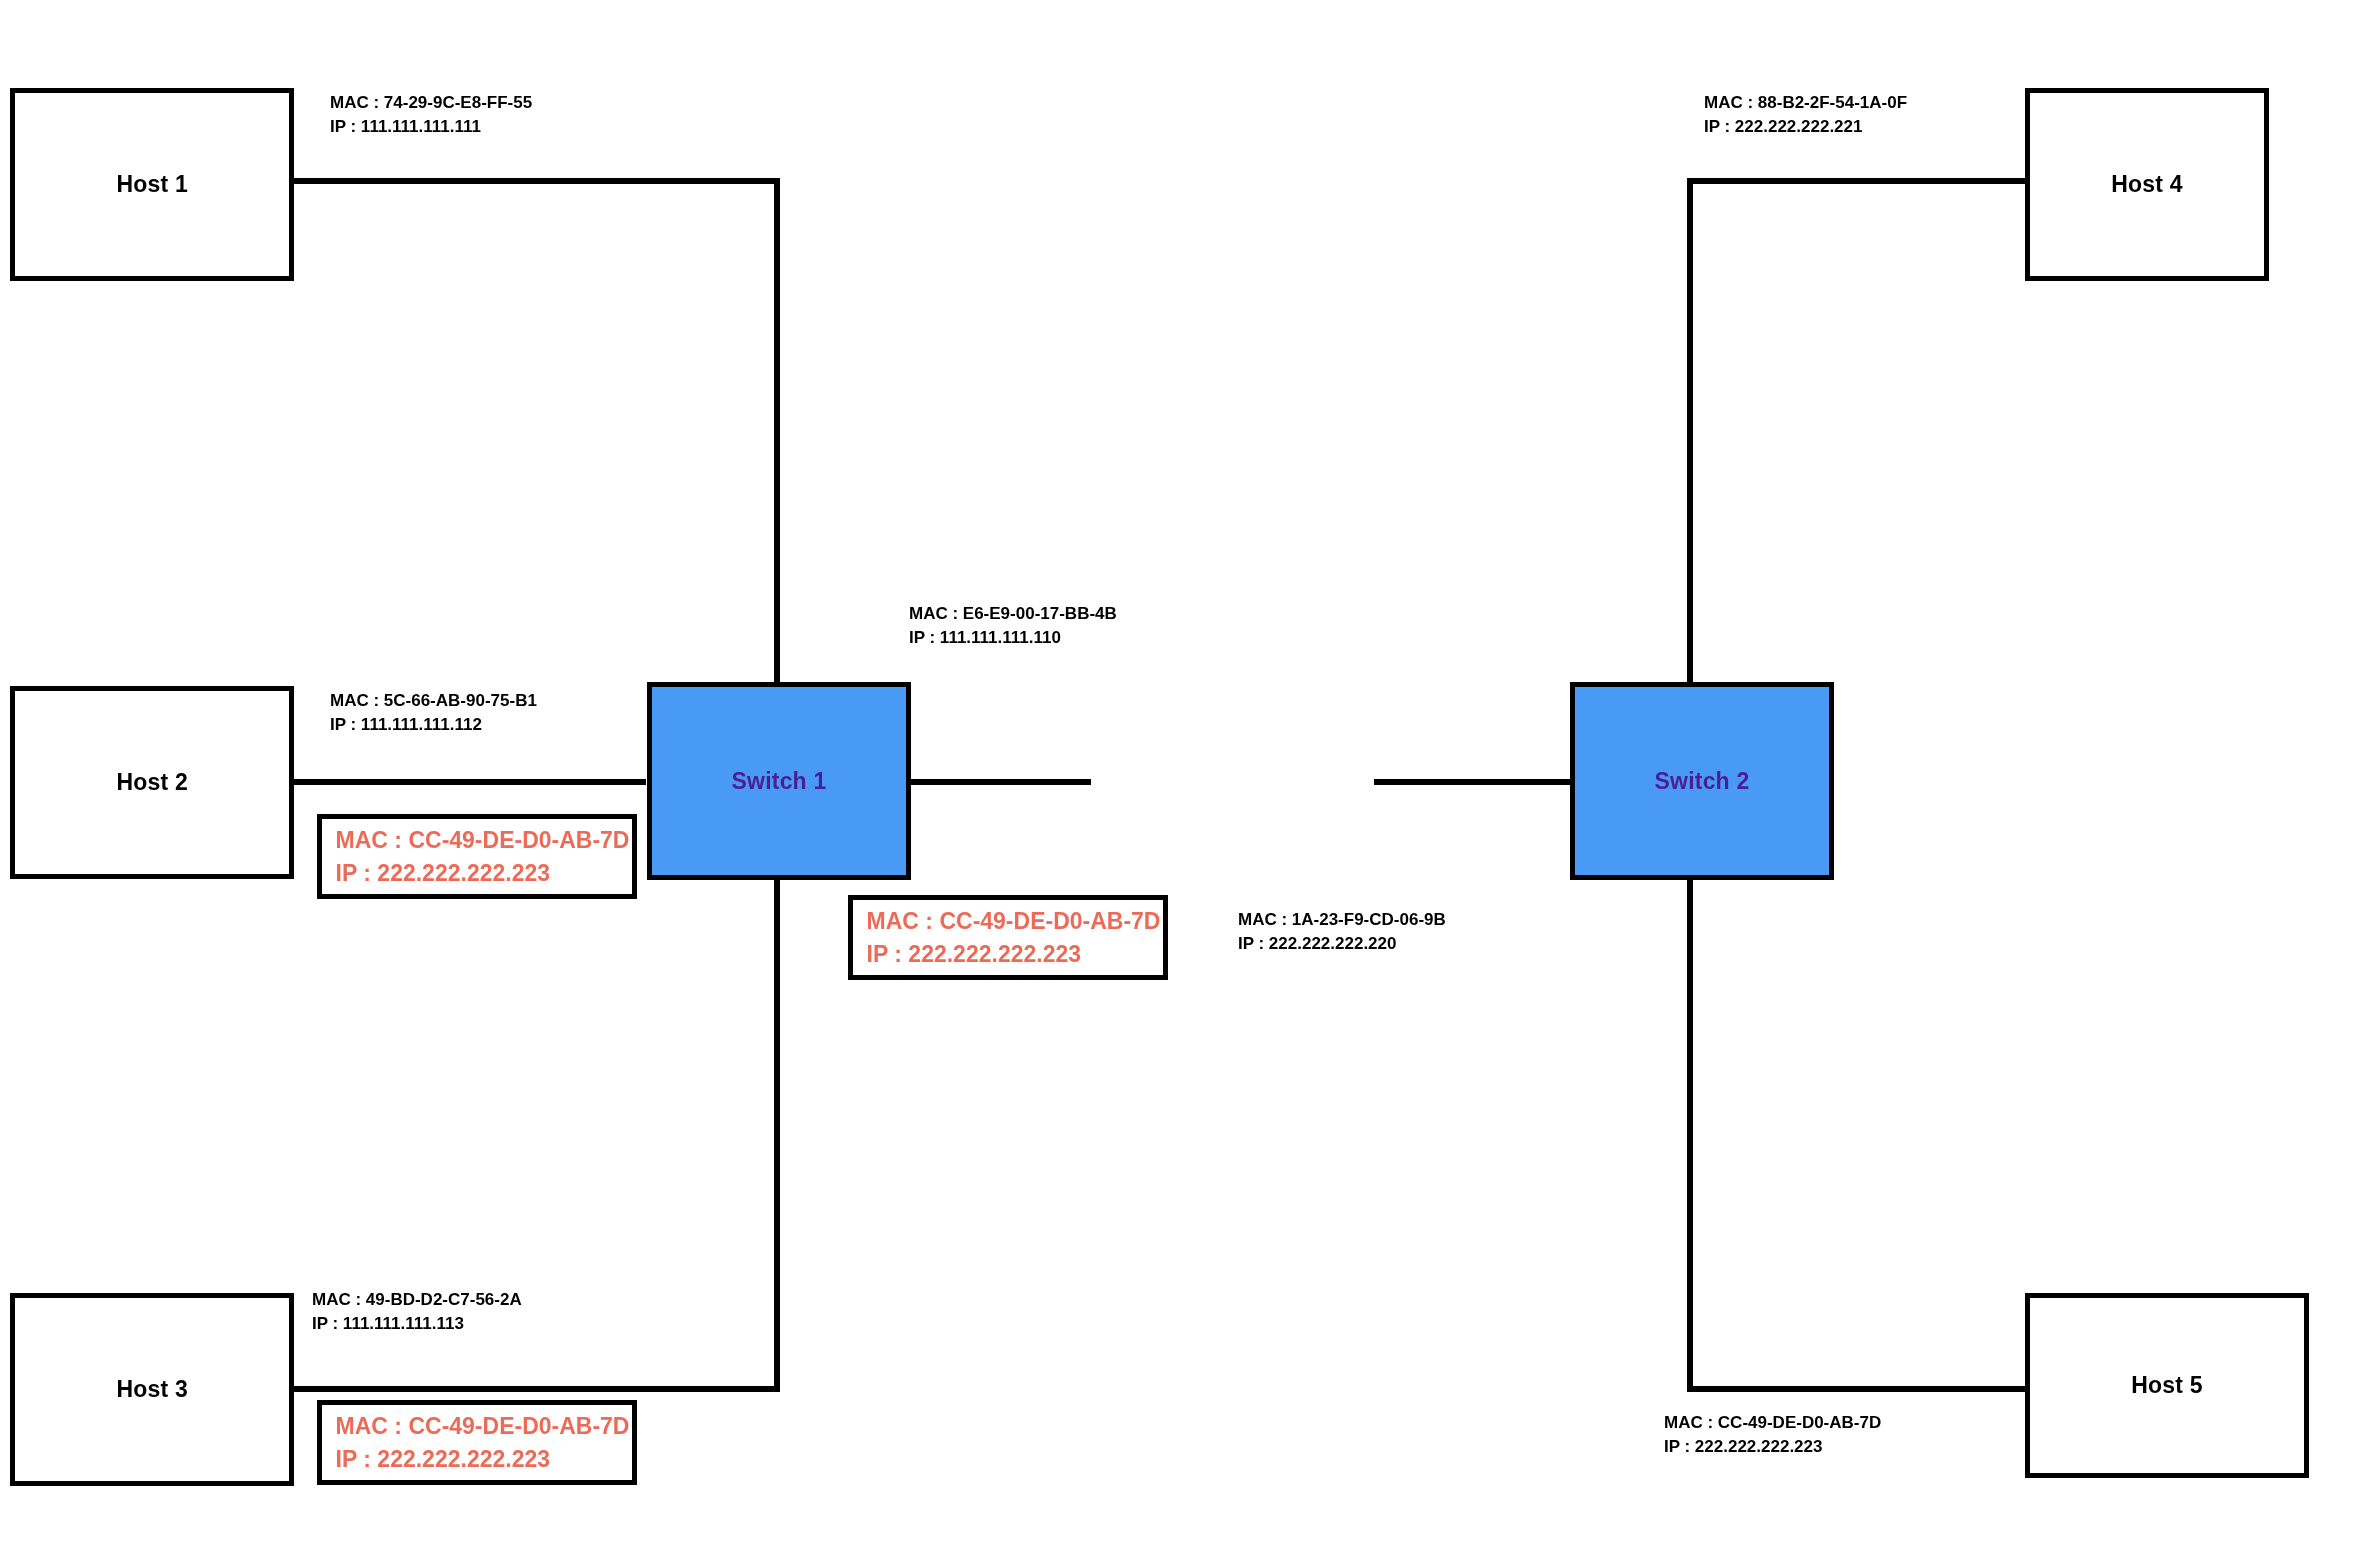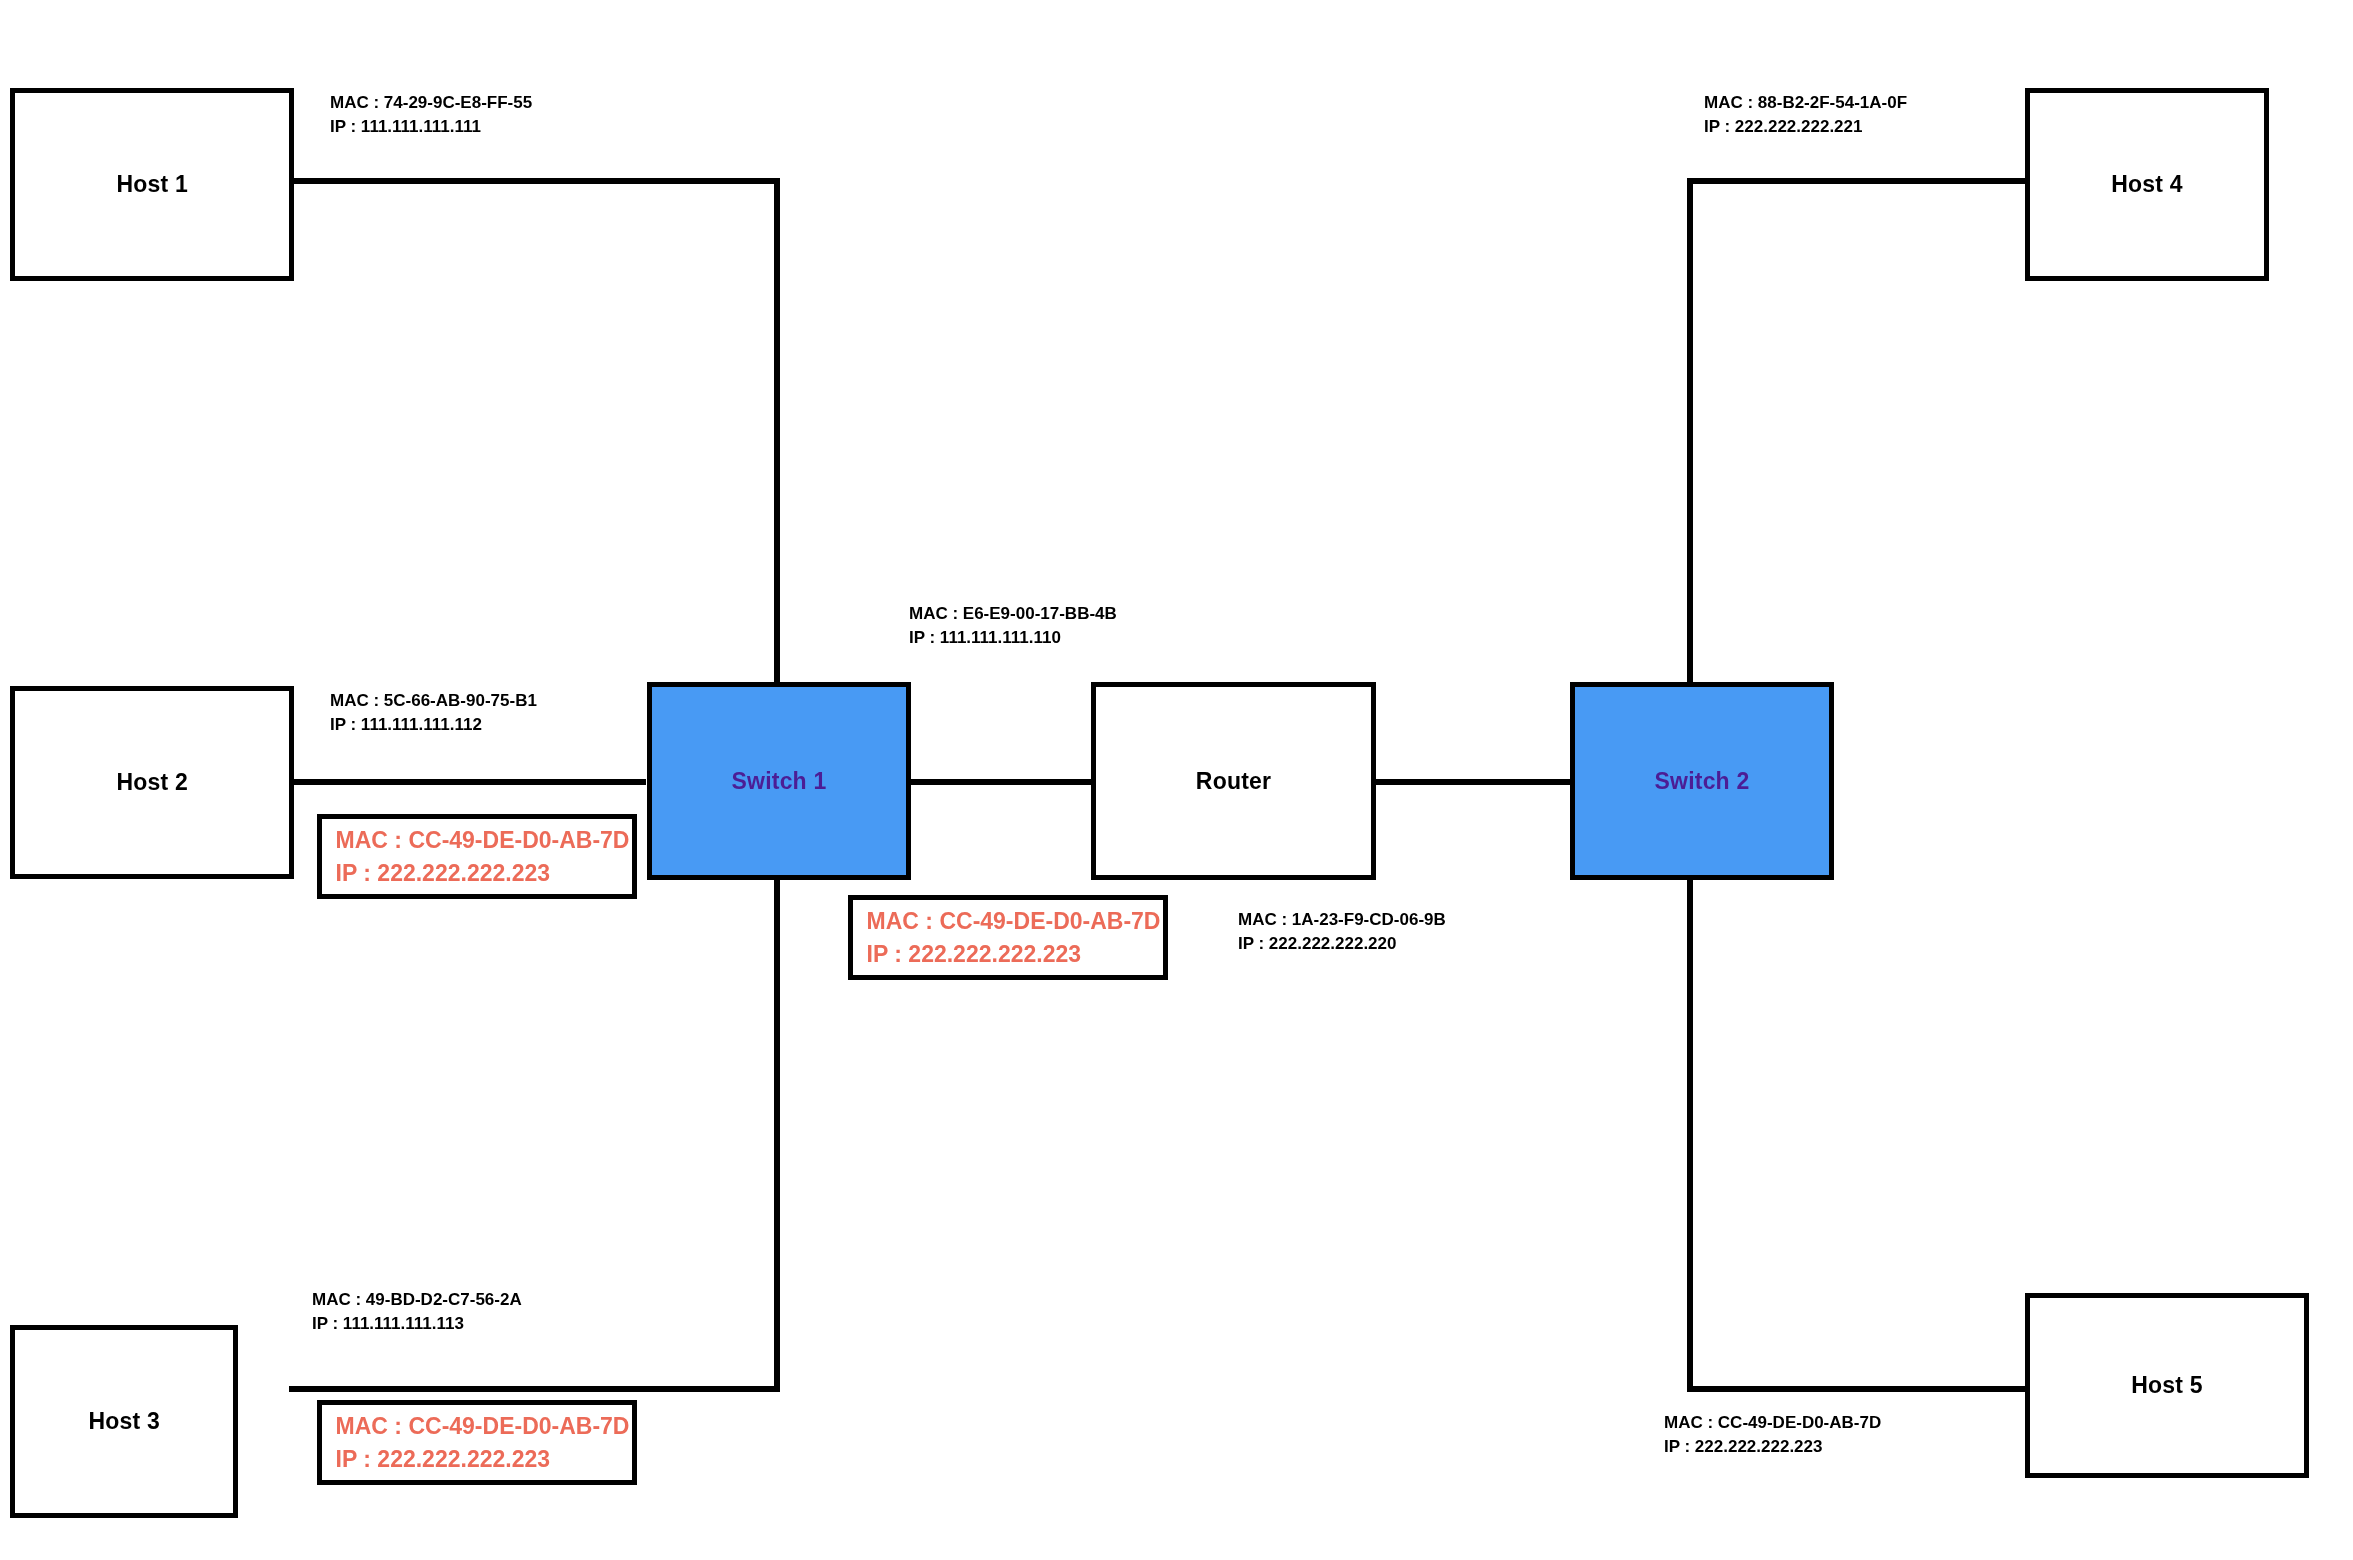--- a/index.html
+++ b/index.html
@@ -109,43 +109,40 @@
   <div class="wire" style="left:1687px; top:1386px; width:340px; height:6px;"></div>
 
   <div class="node" style="left:10.2px; top:88px; width:284px; height:193px;">
     <span class="node-label">Host 1</span>
   </div>
 
   <div class="node" style="left:10.2px; top:686px; width:284px; height:193px;">
     <span class="node-label">Host 2</span>
   </div>
 
-  <div class="node" style="left:10.2px; top:1293px; width:228px; height:193px;margin-top:32px;">
+  <div class="node" style="left:10.2px; top:1293px; width:284px; height:193px;">
     <span class="node-label">Host 3</span>
   </div>
 
   <div class="node" style="left:2025px; top:88px; width:244px; height:193px;">
     <span class="node-label">Host 4</span>
   </div>
 
   <div class="node" style="left:2025px; top:1293px; width:284px; height:185px;">
     <span class="node-label">Host 5</span>
   </div>
 
   <div class="node switch" style="left:647px; top:682px; width:264px; height:198px;">
     <span class="node-label">Switch 1</span>
   </div>
 
   <div class="node switch" style="left:1570px; top:682px; width:264px; height:198px;">
     <span class="node-label">Switch 2</span>
   </div>
 
-  <div class="node" style="left:1091px; top:682px; width:285px; height:198px;">
-    <span class="node-label">Router</span>
-  </div>
 
   <div class="annot" style="left:330px; top:91px;">
     <span class="line">MAC : 74-29-9C-E8-FF-55</span>
     <span class="line">IP : 111.111.111.111</span>
   </div>
 
   <div class="annot" style="left:330px; top:689px;">
     <span class="line">MAC : 5C-66-AB-90-75-B1</span>
     <span class="line">IP : 111.111.111.112</span>
   </div>

